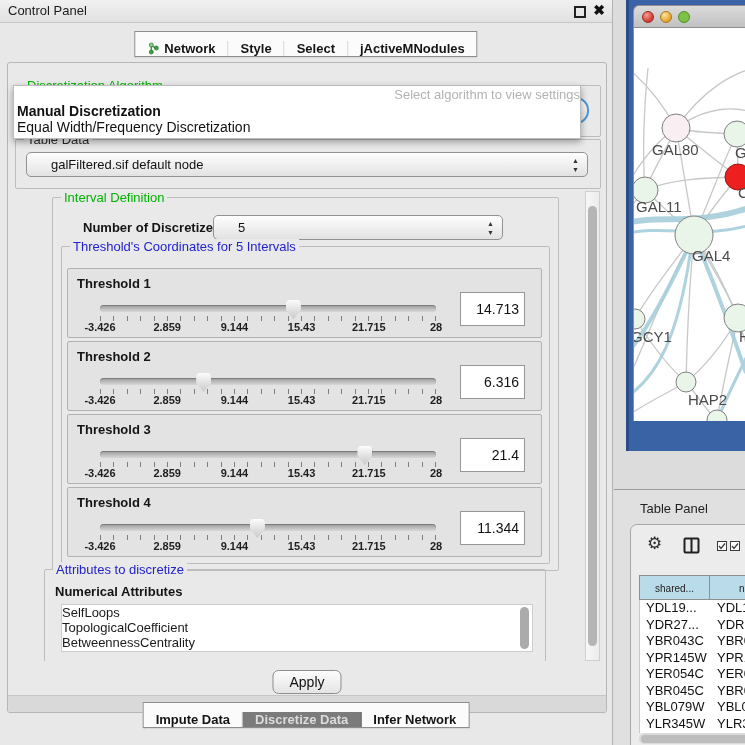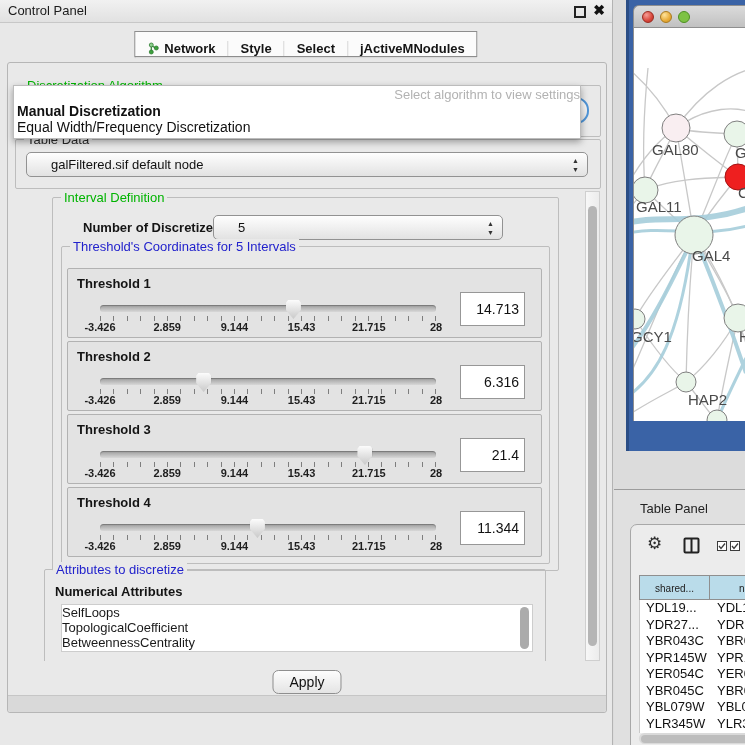--- a/index.html
+++ b/index.html
@@ -276,20 +276,31 @@
 
     <div id="settings-scrollbar">
       <div class="thumb-v"></div>
     </div>
 
     <button id="apply-btn">Apply</button>
 
     <div class="content-footer"></div>
   </div>
 
+  <div id="bottom-tabbar" class="tabbar">
+    <span class="tab">
+        <span>Impute Data</span>
+      </span>
+    <span class="tab selected">
+        <span>Discretize Data</span>
+      </span>
+    <span class="tab">
+        <span>Infer Network</span>
+      </span>
+  </div>
 </div>
 
 <div id="desktop">
   <div id="net-titlebar">
     <span id="tl-red" class="tl-btn"></span>
     <span id="tl-yellow" class="tl-btn"></span>
     <span id="tl-green" class="tl-btn"></span>
   </div>
   <div id="net-canvas">
     <svg width="112" height="393" viewBox="0 0 112 393">

